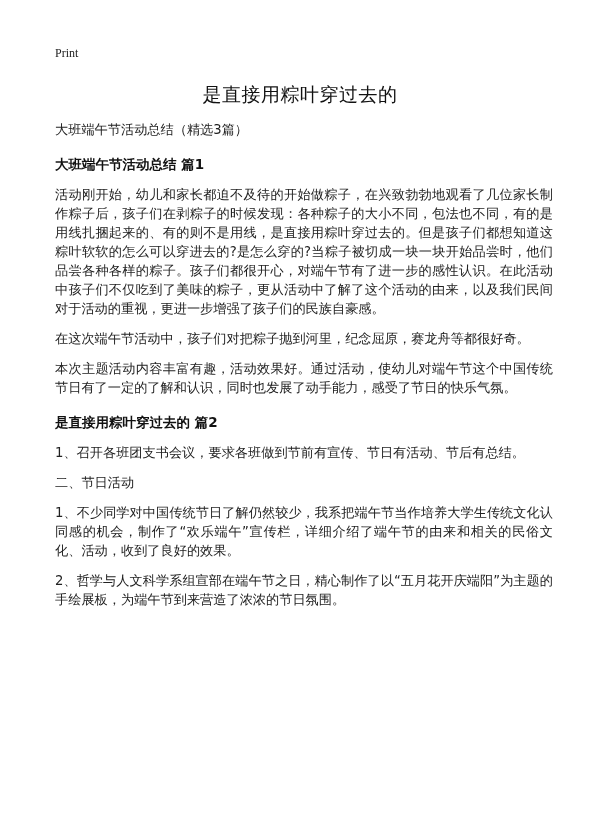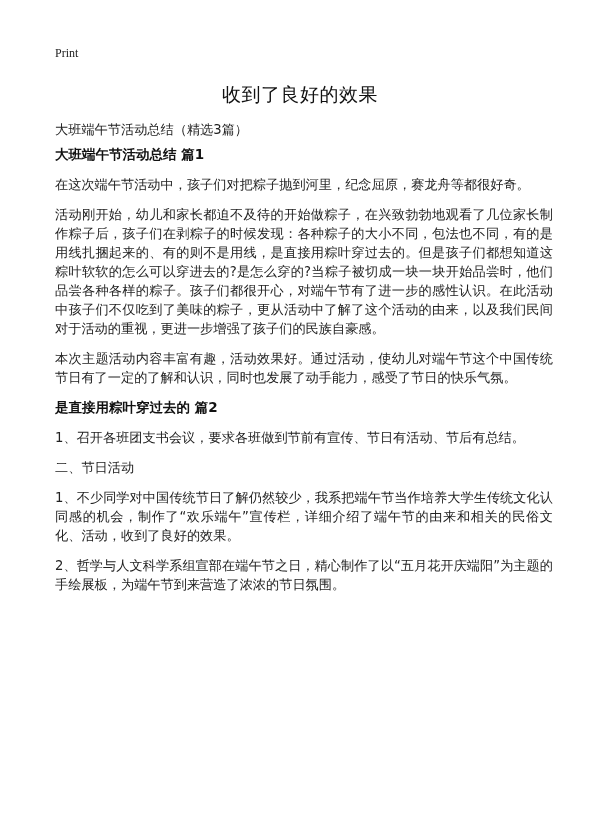--- a/index.html
+++ b/index.html
@@ -48,44 +48,44 @@
       width: 498px;
     }
     .content p {
       margin: 0 0 11px 0;
       font-size: 13.2px;
       line-height: 19px;
       color: #222;
       text-align: justify;
     }
     .content h2 {
-      margin: 6px 0 11px 0;
+      margin: 16px 0 11px 0;
       font-size: 13.5px;
       line-height: 19px;
       font-weight: bold;
       color: #111;
     }
     .content .subtitle {
       margin-bottom: 4px;
     }
   </style>
 </head>
 <body>
 
 <div class="page">
   <div class="print-label">Print</div>
 
-  <h1 class="doc-title">收到了良好的效果</h1>
+  <h1 class="doc-title">是直接用粽叶穿过去的</h1>
 
   <div class="content">
     <p class="subtitle">大班端午节活动总结（精选3篇）</p>
 
     <h2>大班端午节活动总结 篇1</h2>
+    <p>活动刚开始，幼儿和家长都迫不及待的开始做粽子，在兴致勃勃地观看了几位家长制作粽子后，孩子们在剥粽子的时候发现：各种粽子的大小不同，包法也不同，有的是用线扎捆起来的、有的则不是用线，是直接用粽叶穿过去的。但是孩子们都想知道这粽叶软软的怎么可以穿进去的?是怎么穿的?当粽子被切成一块一块开始品尝时，他们品尝各种各样的粽子。孩子们都很开心，对端午节有了进一步的感性认识。在此活动中孩子们不仅吃到了美味的粽子，更从活动中了解了这个活动的由来，以及我们民间对于活动的重视，更进一步增强了孩子们的民族自豪感。</p>
     <p>在这次端午节活动中，孩子们对把粽子抛到河里，纪念屈原，赛龙舟等都很好奇。</p>
-    <p>活动刚开始，幼儿和家长都迫不及待的开始做粽子，在兴致勃勃地观看了几位家长制作粽子后，孩子们在剥粽子的时候发现：各种粽子的大小不同，包法也不同，有的是用线扎捆起来的、有的则不是用线，是直接用粽叶穿过去的。但是孩子们都想知道这粽叶软软的怎么可以穿进去的?是怎么穿的?当粽子被切成一块一块开始品尝时，他们品尝各种各样的粽子。孩子们都很开心，对端午节有了进一步的感性认识。在此活动中孩子们不仅吃到了美味的粽子，更从活动中了解了这个活动的由来，以及我们民间对于活动的重视，更进一步增强了孩子们的民族自豪感。</p>
     <p>本次主题活动内容丰富有趣，活动效果好。通过活动，使幼儿对端午节这个中国传统节日有了一定的了解和认识，同时也发展了动手能力，感受了节日的快乐气氛。</p>
 
     <h2>是直接用粽叶穿过去的 篇2</h2>
     <p>1、召开各班团支书会议，要求各班做到节前有宣传、节日有活动、节后有总结。</p>
     <p>二、节日活动</p>
     <p>1、不少同学对中国传统节日了解仍然较少，我系把端午节当作培养大学生传统文化认同感的机会，制作了“欢乐端午”宣传栏，详细介绍了端午节的由来和相关的民俗文化、活动，收到了良好的效果。</p>
     <p>2、哲学与人文科学系组宣部在端午节之日，精心制作了以“五月花开庆端阳”为主题的手绘展板，为端午节到来营造了浓浓的节日氛围。</p>
   </div>
 </div>
 

